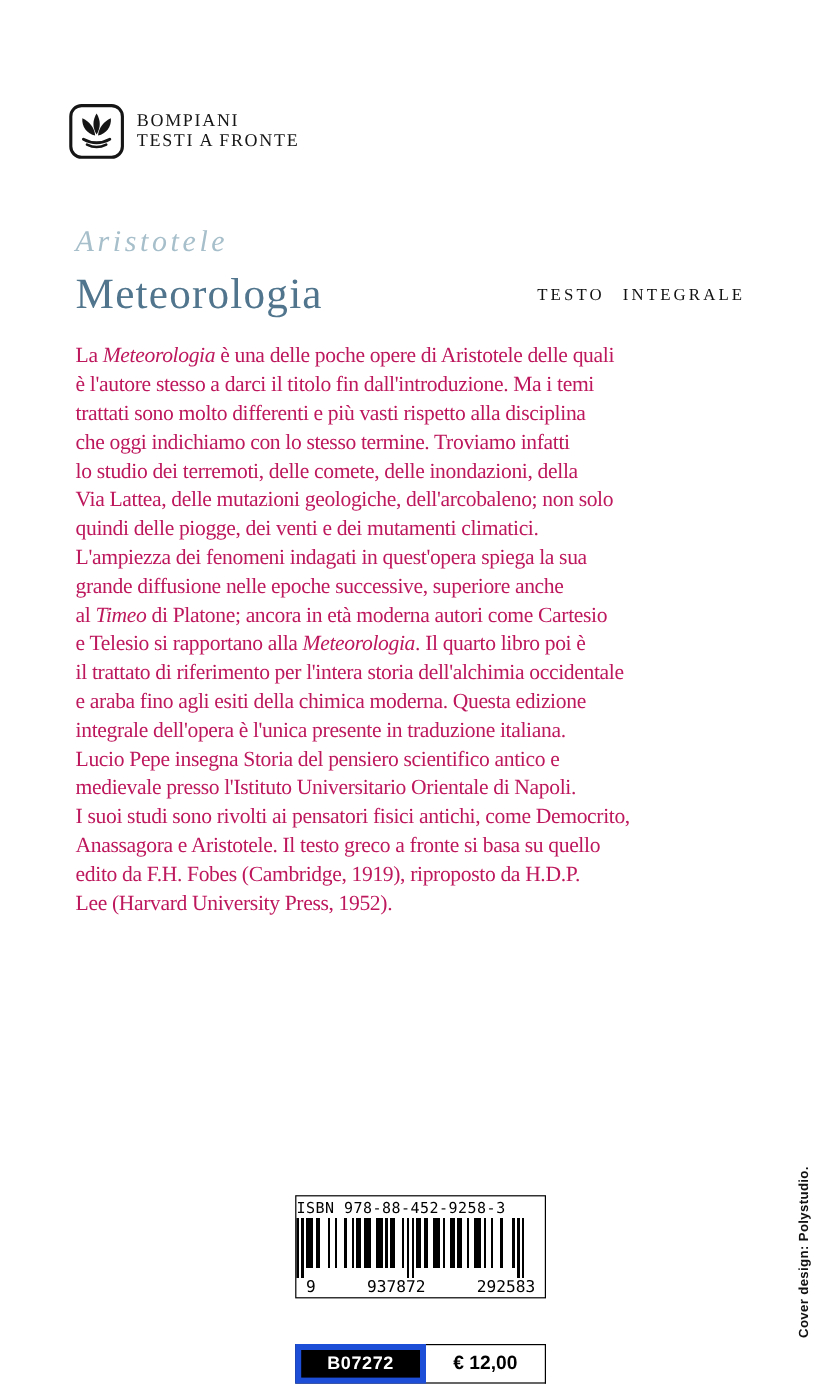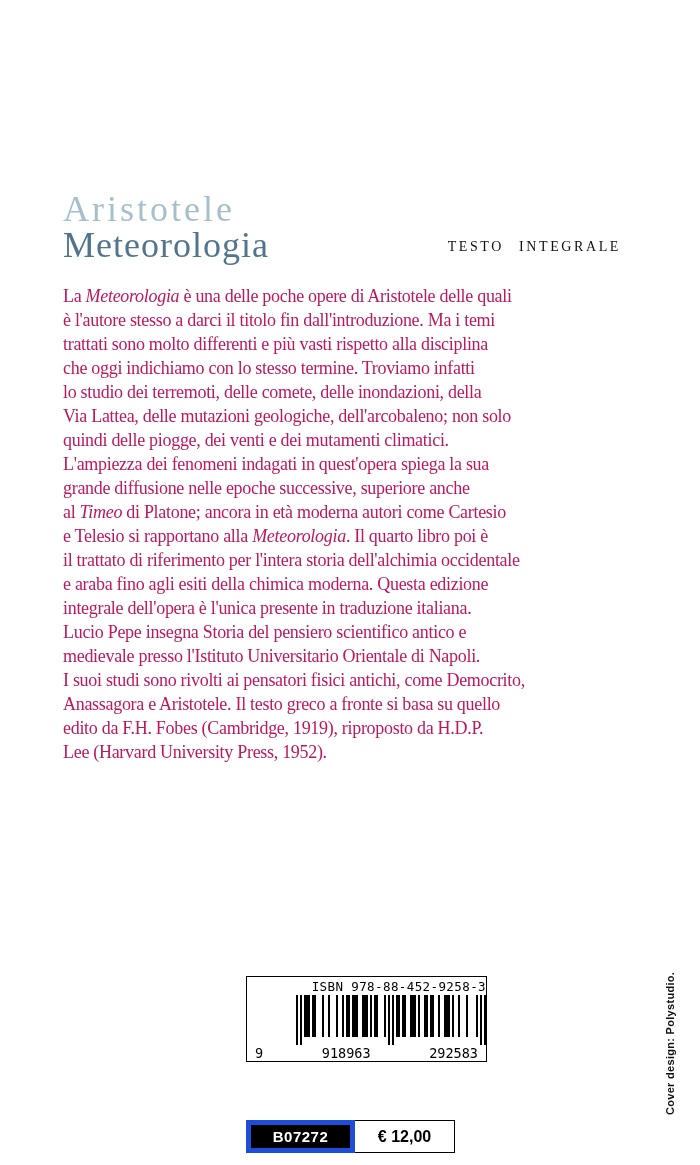--- a/index.html
+++ b/index.html
@@ -12,22 +12,23 @@
     color:#151515;
     overflow:hidden;
   }
   
   .brand{position:absolute;left:57px;top:86px;display:flex;align-items:center;gap:10px;}
   .brand .logo{width:47px;height:47px;}
   .brand .lines{font-size:15px;letter-spacing:1.4px;line-height:17px;color:#161616;}
   
   .author{
     position:absolute;left:63px;top:188px;
-    font-size:36px;letter-spacing:3px;
+    font-size:25px;letter-spacing:3px;
     color:var(--author-color,#a6bfca);
+    font-style:italic;
   }
   .book-title{
     position:absolute;left:63px;top:224px;
     font-size:36px;letter-spacing:1px;
     color:var(--title-color,#50758d);
   }
   .edition{
     position:absolute;right:79px;top:195px;
     font-size:14px;letter-spacing:2.6px;word-spacing:9px;color:#111;margin-top:44px;
   }
@@ -40,23 +41,23 @@
   
   .credit{
     position:absolute;left:664px;top:990px;height:125px;
     writing-mode:vertical-rl;transform:rotate(180deg);
     font-family:"Liberation Sans", sans-serif;font-weight:bold;
     font-size:11px;letter-spacing:0.3px;color:#111;
     white-space:nowrap;
   }
   
   .barcode-label{
-    position:absolute;left:246px;top:976px;width:241px;height:86px;
+    position:absolute;left:246px;top:996px;width:209px;height:86px;
     background:#fff;border:1px solid #000;box-sizing:border-box;
-    text-align:right;
+    text-align:left;
   }
   .isbn{
     font-family:"DejaVu Sans Mono", monospace;
     font-size:12.5px;letter-spacing:0.4px;margin-top:2px;color:#000;
   }
   .bars-wrap{margin-top:1px;line-height:0;}
   .ean-digits{
     font-family:"DejaVu Sans Mono", monospace;
     font-size:13.5px;color:#000;
     display:flex;justify-content:space-between;
@@ -76,20 +77,36 @@
     flex:1;background:#fff;color:#000;
     display:flex;align-items:center;justify-content:center;
     font-size:16px;border:1px solid #000;border-left:none;text-align:right;
   }
 </style>
 </head>
 <body>
 
 <div class="cover">
 
+  <div class="brand">
+    <span class="logo">
+      <svg viewBox="0 0 47 47" width="47" height="47" aria-hidden="true">
+        <rect x="2" y="2" width="43" height="43" rx="9" fill="none" stroke="#151515" stroke-width="2.6"></rect>
+        <path d="M23.5 8.5 C20 14 20 20.5 23.5 26 C27 20.5 27 14 23.5 8.5 Z" fill="#151515"></path>
+        <path d="M22.3 27 C15.5 25.5 11 19.5 11.6 12.5 C17.5 15 21.8 20.5 22.3 27 Z" fill="#151515"></path>
+        <path d="M24.7 27 C31.5 25.5 36 19.5 35.4 12.5 C29.5 15 25.2 20.5 24.7 27 Z" fill="#151515"></path>
+        <path d="M12.5 30 Q23.5 36 34.5 30" fill="none" stroke="#151515" stroke-width="2.4" stroke-linecap="round"></path>
+        <path d="M15.5 34.5 Q23.5 38.5 31.5 34.5" fill="none" stroke="#151515" stroke-width="2.2" stroke-linecap="round"></path>
+      </svg>
+    </span>
+    <span class="lines">
+      <div>BOMPIANI</div>
+      <div>TESTI A FRONTE</div>
+    </span>
+  </div>
 
   <div class="author">Aristotele</div>
   <div class="book-title">Meteorologia</div>
   <div class="edition">TESTO INTEGRALE</div>
 
   <div class="body-text"><span>La </span><span class="it">Meteorologia</span><span> è una delle poche opere di Aristotele delle quali</span><br><span>è l'autore stesso a darci il titolo fin dall'introduzione. Ma i temi</span><br><span>trattati sono molto differenti e più vasti rispetto alla disciplina</span><br><span>che oggi indichiamo con lo stesso termine. Troviamo infatti</span><br><span>lo studio dei terremoti, delle comete, delle inondazioni, della</span><br><span>Via Lattea, delle mutazioni geologiche, dell'arcobaleno; non solo</span><br><span>quindi delle piogge, dei venti e dei mutamenti climatici.</span><br><span>L'ampiezza dei fenomeni indagati in quest'opera spiega la sua</span><br><span>grande diffusione nelle epoche successive, superiore anche</span><br><span>al </span><span class="it">Timeo</span><span> di Platone; ancora in età moderna autori come Cartesio</span><br><span>e Telesio si rapportano alla </span><span class="it">Meteorologia</span><span>. Il quarto libro poi è</span><br><span>il trattato di riferimento per l'intera storia dell'alchimia occidentale</span><br><span>e araba fino agli esiti della chimica moderna. Questa edizione</span><br><span>integrale dell'opera è l'unica presente in traduzione italiana.</span><br><span>Lucio Pepe insegna Storia del pensiero scientifico antico e</span><br><span>medievale presso l'Istituto Universitario Orientale di Napoli.</span><br><span>I suoi studi sono rivolti ai pensatori fisici antichi, come Democrito,</span><br><span>Anassagora e Aristotele. Il testo greco a fronte si basa su quello</span><br><span>edito da F.H. Fobes (Cambridge, 1919), riproposto da H.D.P.</span><br><span>Lee (Harvard University Press, 1952).</span></div>
 
   <div class="credit">Cover design: Polystudio.</div>
 
   <div class="barcode-label">
@@ -140,21 +157,21 @@
           <rect x="156" y="0" width="2" height="42"></rect>
           <rect x="162" y="0" width="2" height="42"></rect>
           <rect x="170" y="0" width="2" height="42"></rect>
           <rect x="180" y="0" width="2" height="42"></rect>
           <rect x="184" y="0" width="2" height="50"></rect>
           <rect x="188" y="0" width="2" height="50"></rect>
         </svg>
     </div>
     <div class="ean-digits">
       <span>9</span>
-      <span>918963</span>
+      <span>937872</span>
       <span>292583</span>
     </div>
   </div>
 
   <div class="price-row">
     <div class="code-cell">B07272</div>
     <div class="price-cell">€ 12,00</div>
   </div>
 
 </div>

